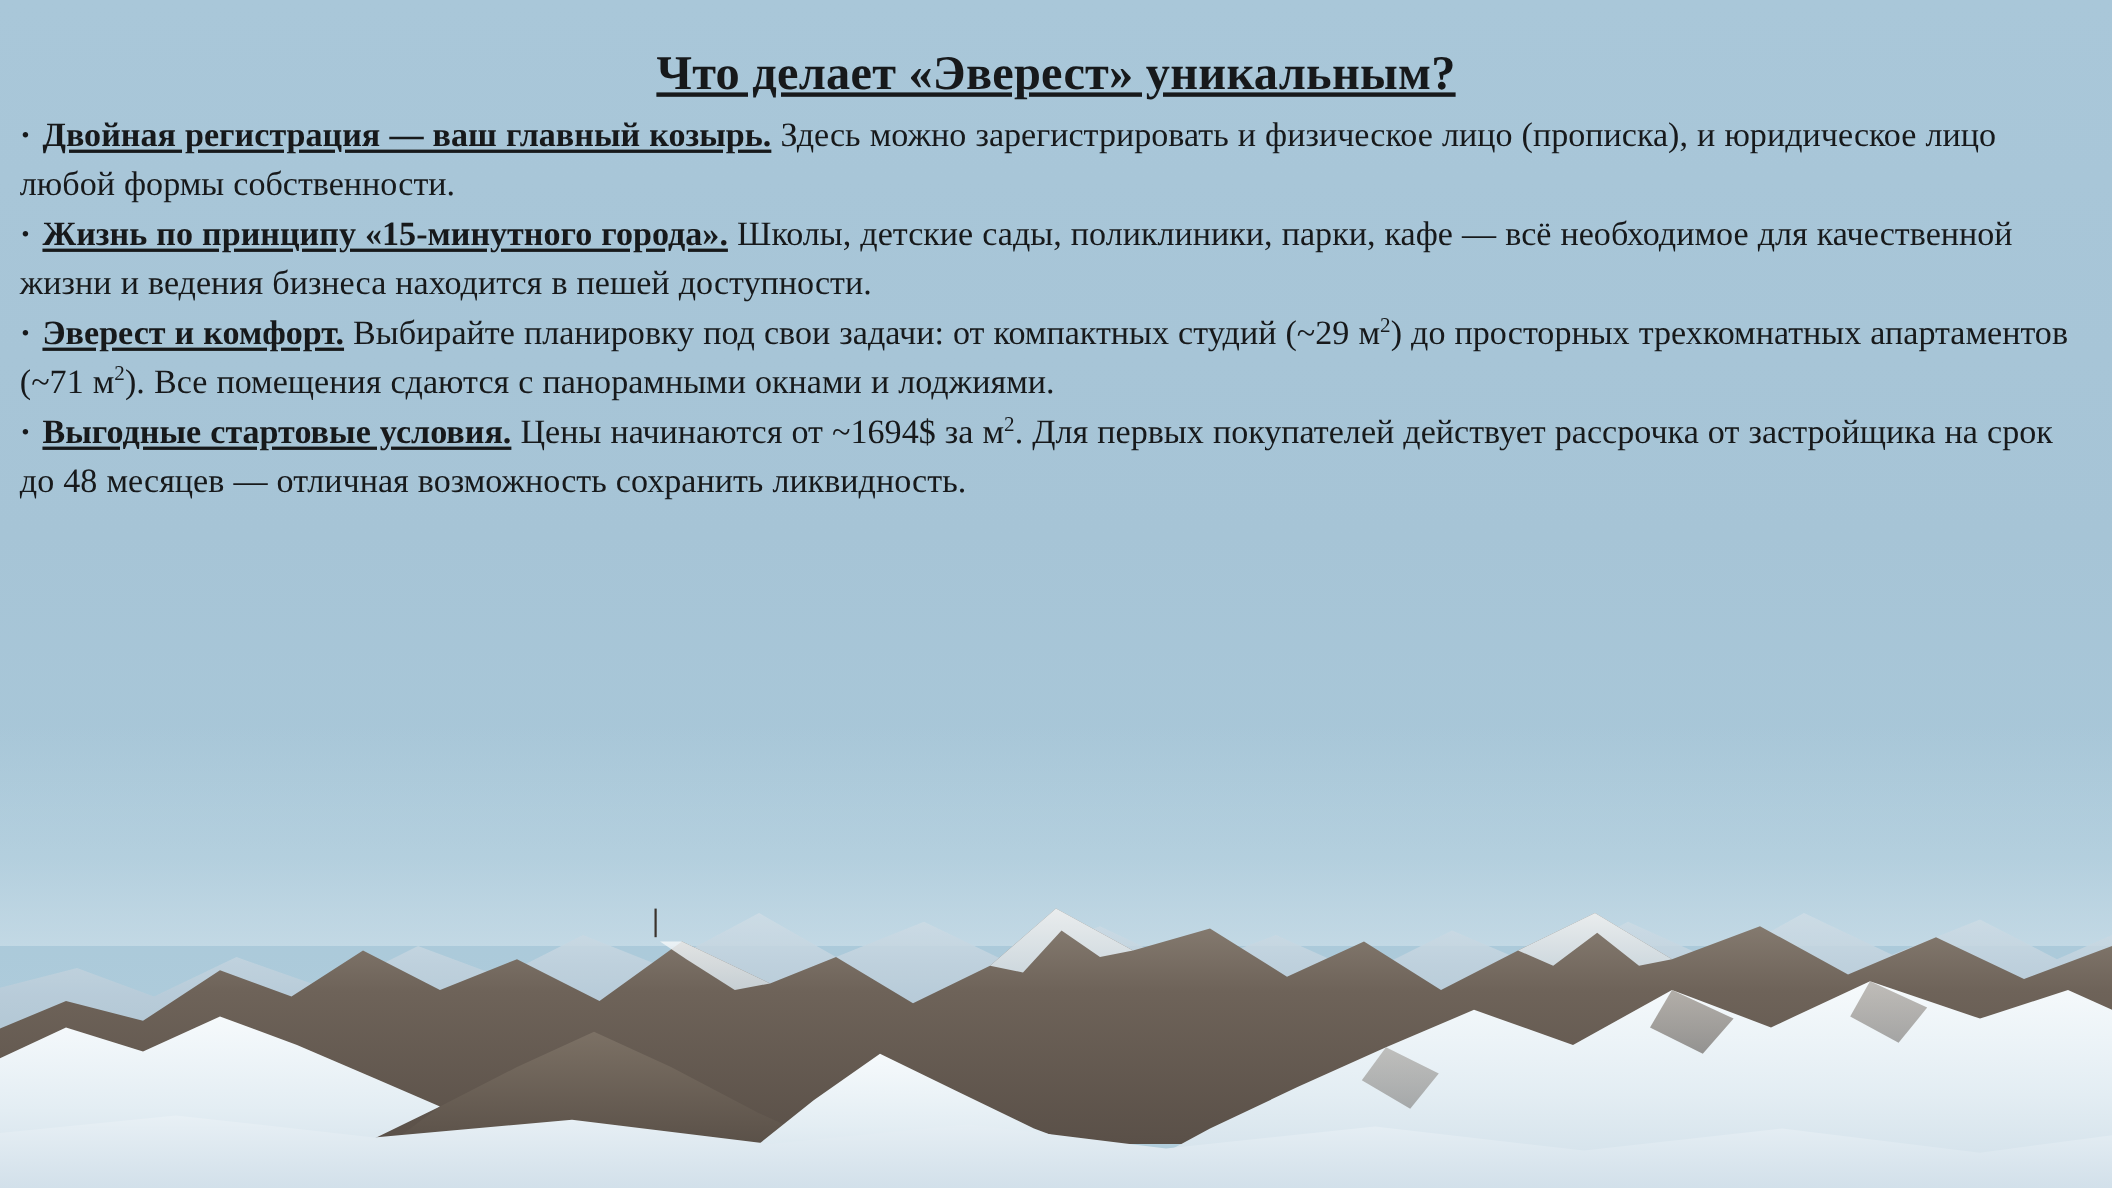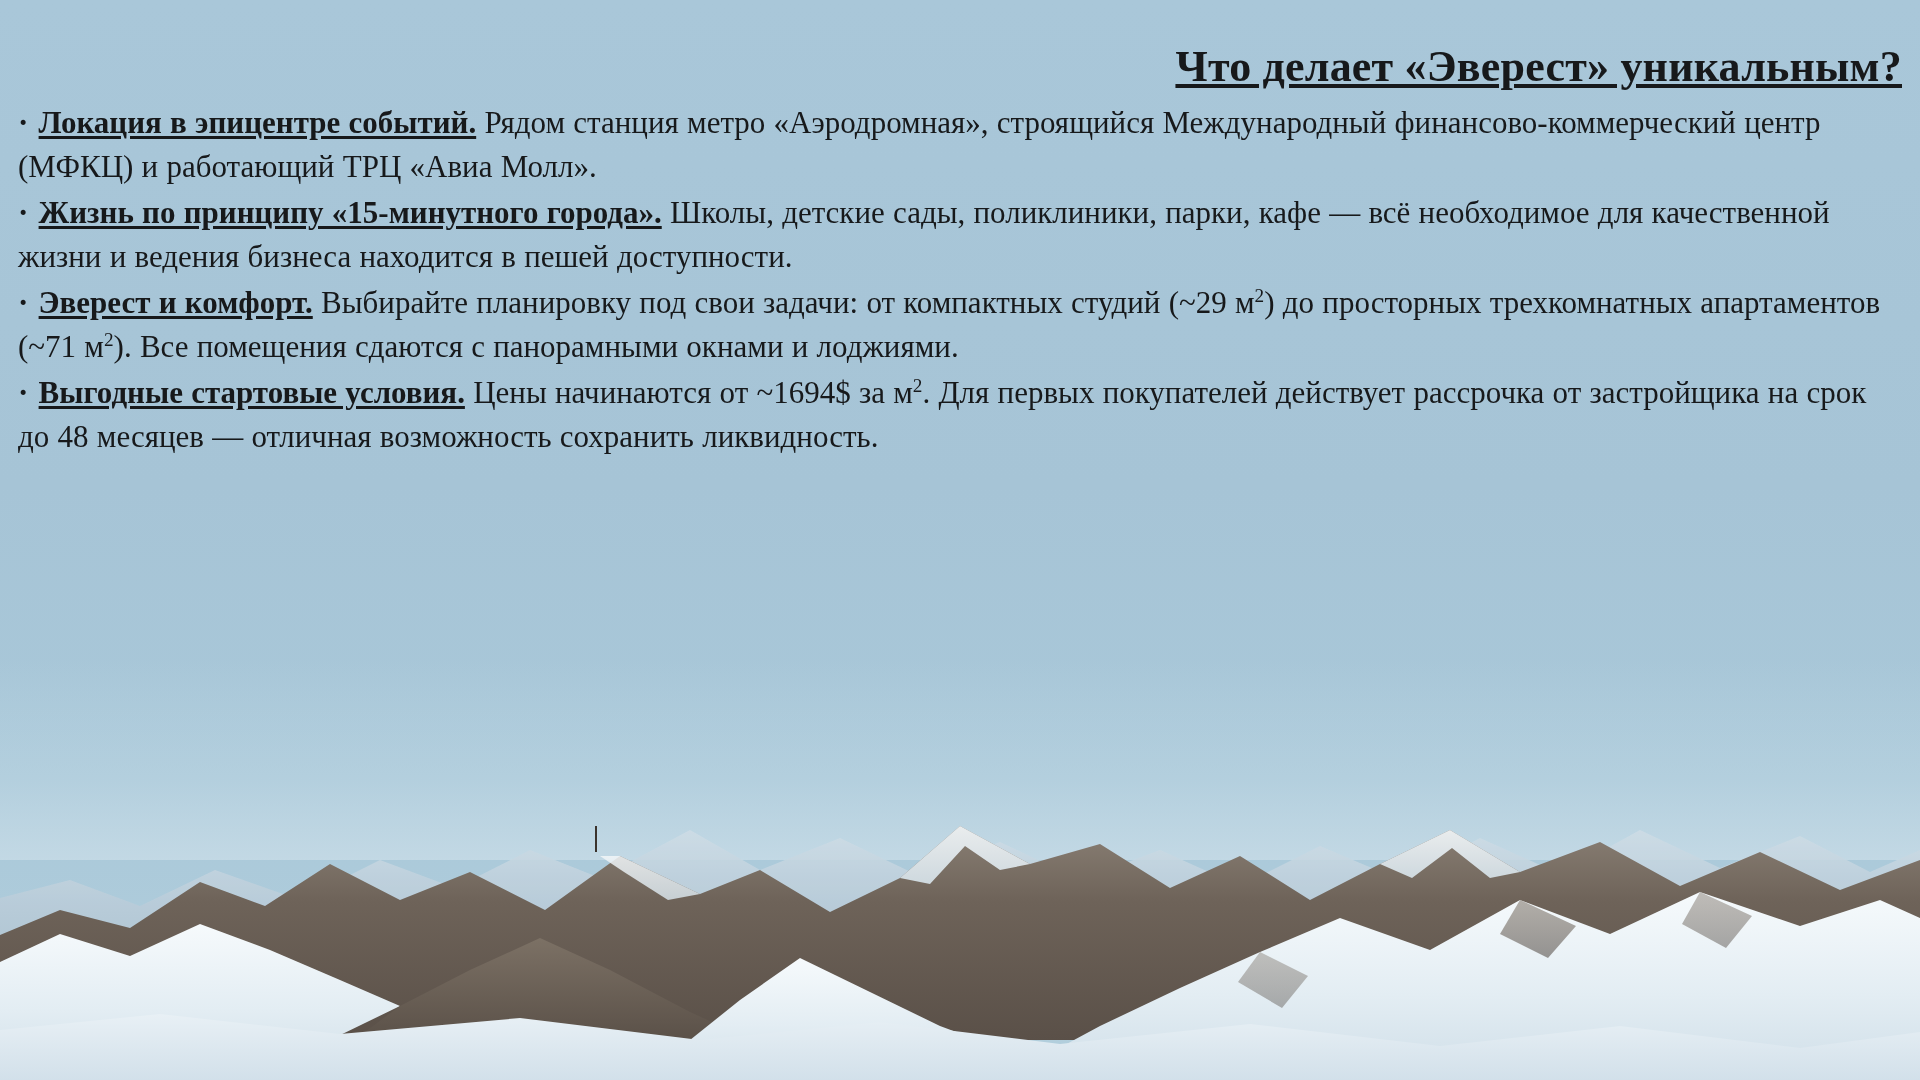--- a/index.html
+++ b/index.html
@@ -59,21 +59,21 @@
     position: absolute;
     left: 0;
     top: 0;
     width: 1920px;
     padding: 30px 18px 0 18px;
     box-sizing: border-box;
     color: #17191b;
   }
 
   .slide-title {
-    text-align: right;
+    text-align: center;
     font-size: 44px;
     font-weight: bold;
     letter-spacing: .2px;
     margin: 12px 0 10px 0;
     line-height: 1.12;
   }
   .slide-title u { text-decoration: underline; text-underline-offset: 3px; }
 
   .bullets {
     list-style: none;
@@ -214,25 +214,25 @@
   </div>
 
   <div class="content">
 
     <h1 class="slide-title">
       <u>Что делает «Эверест» уникальным?</u>
     </h1>
 
     <ul class="bullets">
 
-
-      <li class="bullet">
-        <span class="dot">·</span>
-        <span class="lead">Локация в эпицентре событий.</span><span class="rest"> Рядом станция метро «Аэродромная», строящийся Международный финансово-коммерческий центр (МФКЦ) и работающий ТРЦ «Авиа Молл».</span>
-      </li>
+      <li class="bullet">
+        <span class="dot">·</span>
+        <span class="lead">Двойная регистрация — ваш главный козырь.</span><span class="rest"> Здесь можно зарегистрировать и физическое лицо (прописка), и юридическое лицо любой формы собственности.</span>
+      </li>
+
 
 
       <li class="bullet">
         <span class="dot">·</span>
         <span class="lead">Жизнь по принципу «15-минутного города».</span><span class="rest"> Школы, детские сады, поликлиники, парки, кафе — всё необходимое для качественной жизни и ведения бизнеса находится в пешей доступности.</span>
       </li>
 
       <li class="bullet">
         <span class="dot">·</span>
         <span class="lead">Эверест и комфорт.</span><span class="rest"> Выбирайте планировку под свои задачи: от компактных студий (~29 м<sup>2</sup>) до просторных трехкомнатных апартаментов (~71 м<sup>2</sup>). Все помещения сдаются с панорамными окнами и лоджиями.</span>

